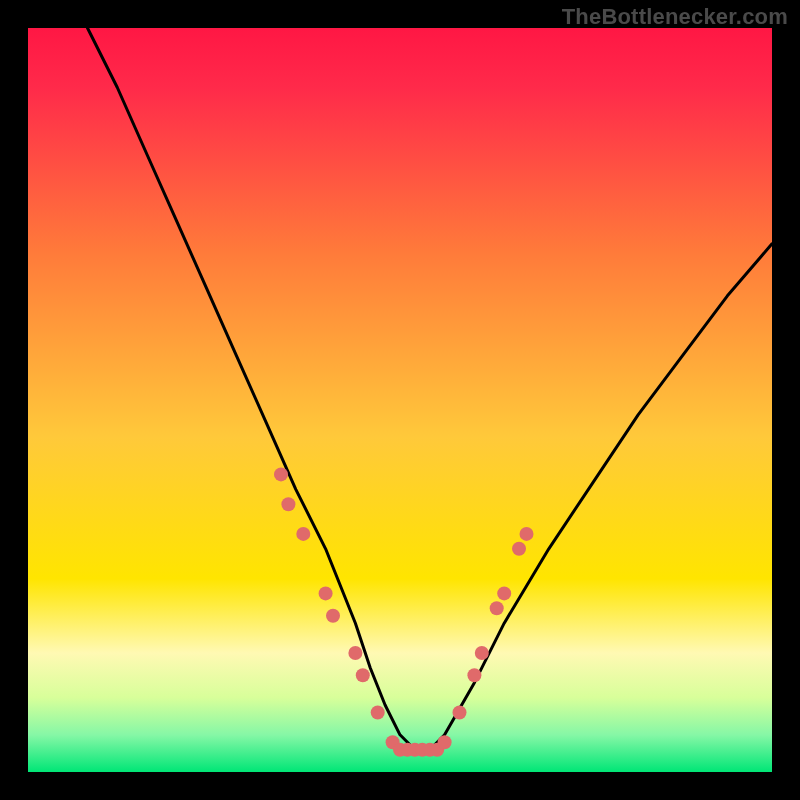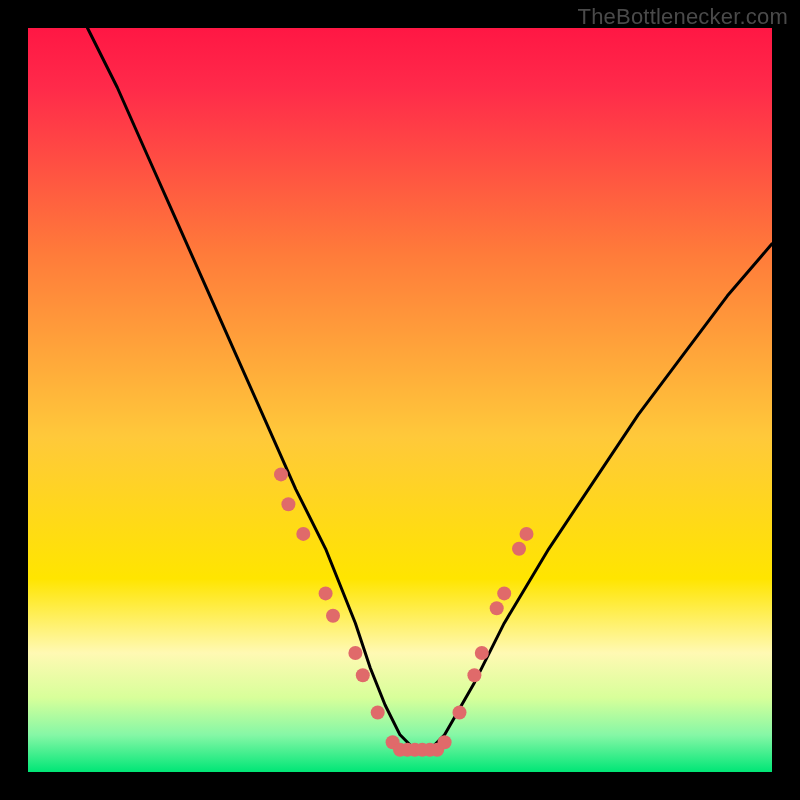--- a/index.html
+++ b/index.html
@@ -15,21 +15,21 @@
     width: 800px;
     height: 800px;
     background: #000;
   }
   .watermark {
     position: absolute;
     top: 4px;
     right: 12px;
     color: #4a4a4a;
     font-size: 22px;
-    font-weight: 400;
+    font-weight: 700;
     letter-spacing: 0.2px;
   }
   svg { display: block; }
 </style>
 </head>
 <body>
 
 <div class="frame">
 
   <svg id="chart-svg" width="800" height="800" viewBox="0 0 800 800">

